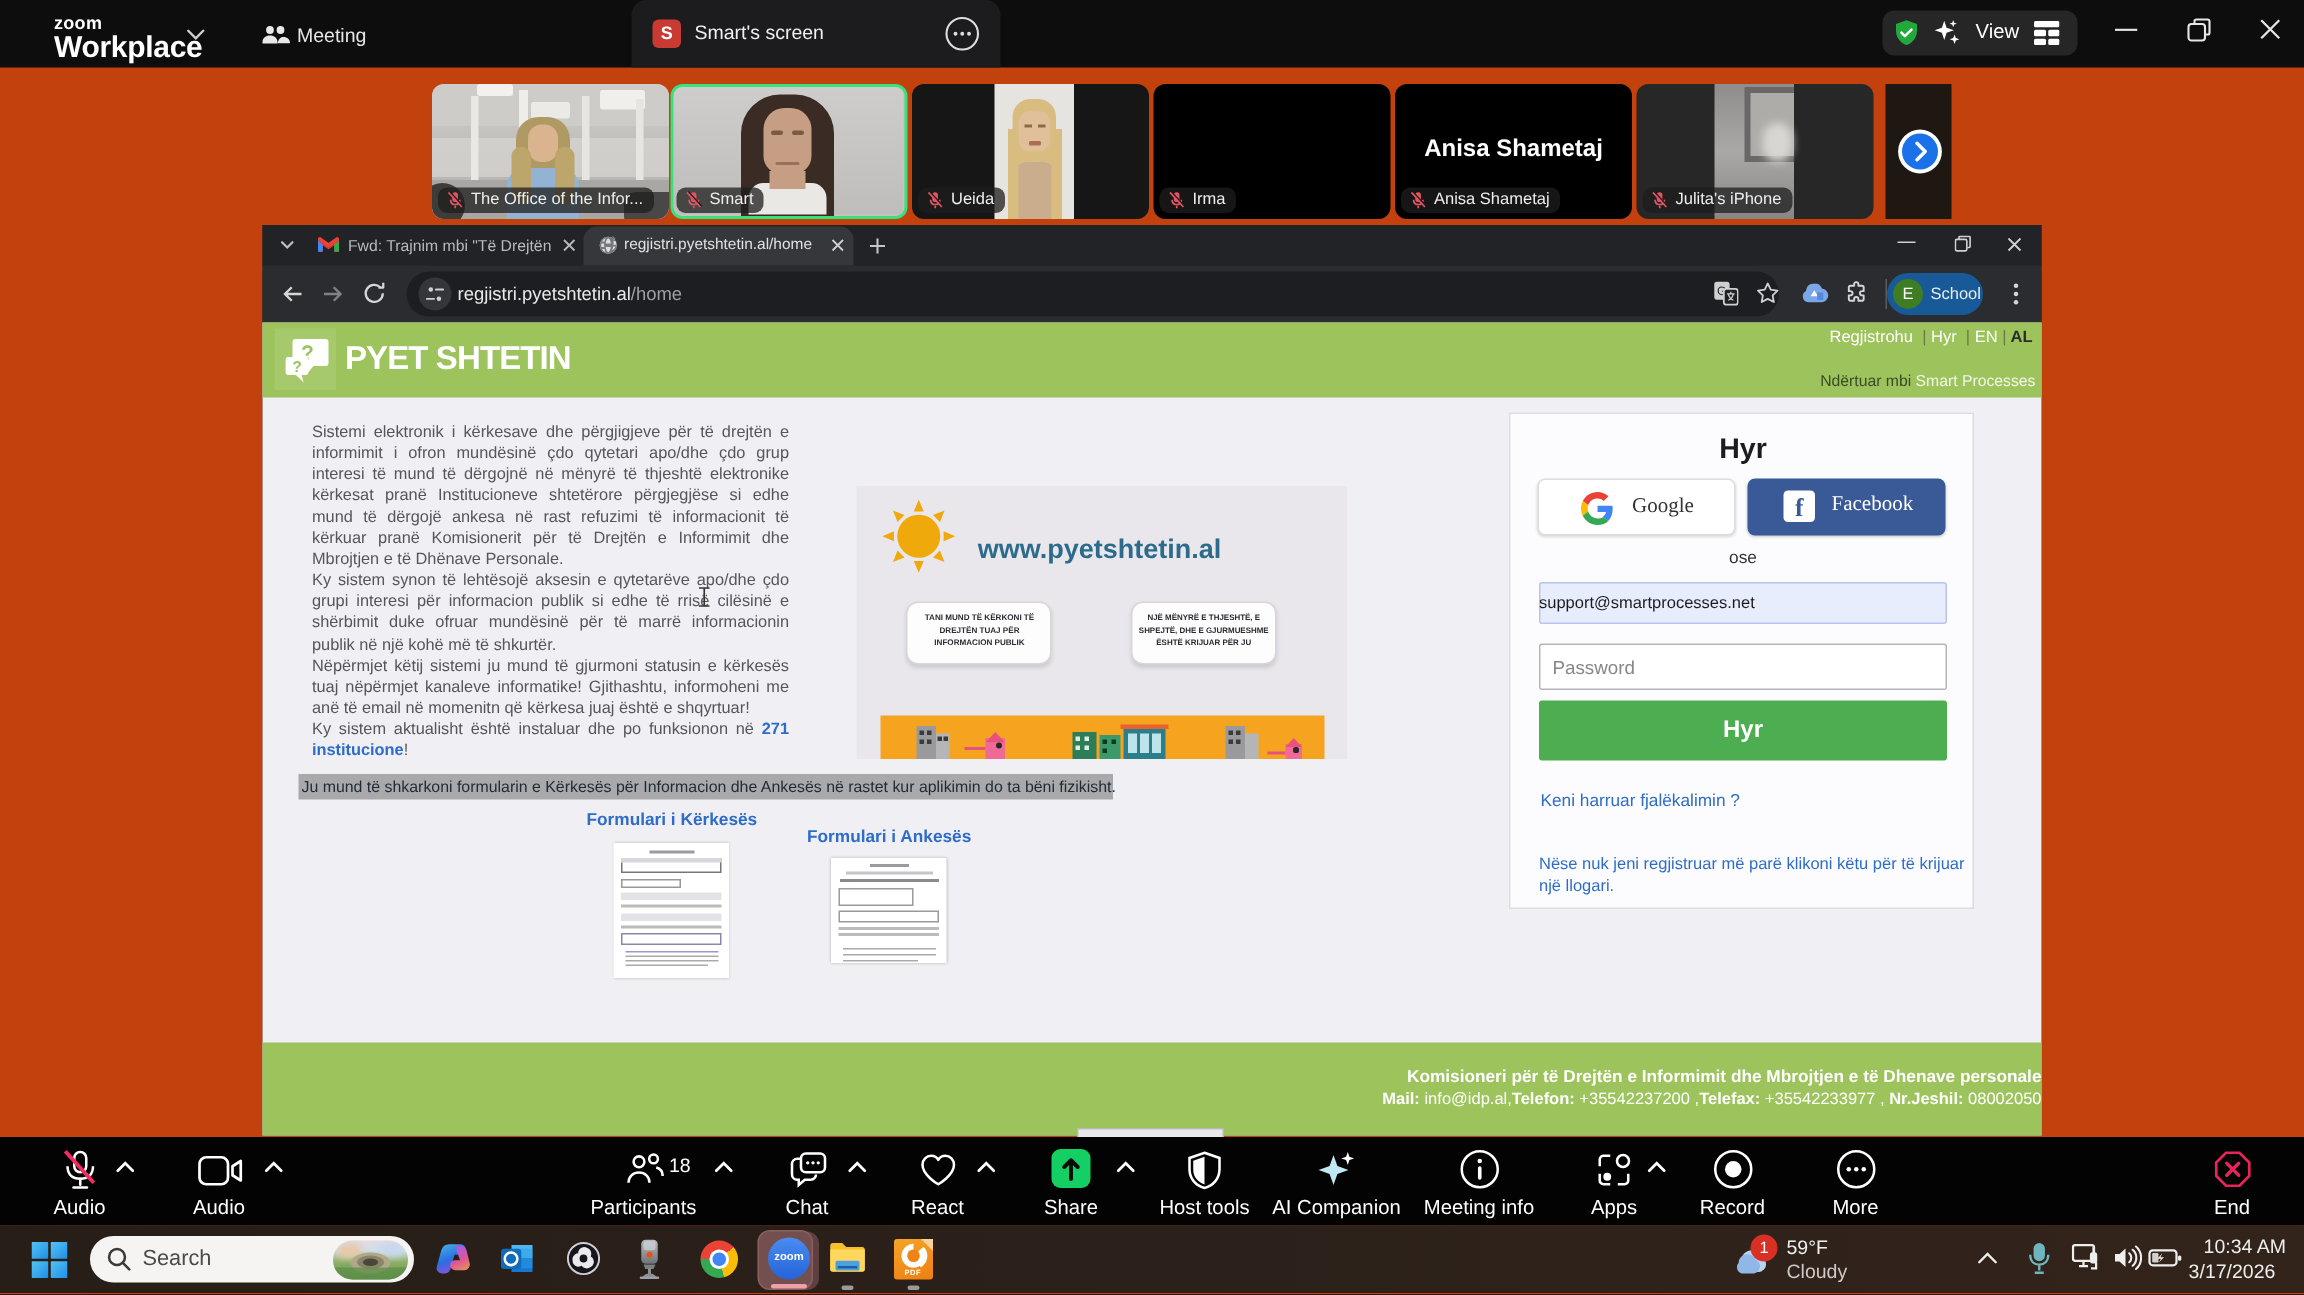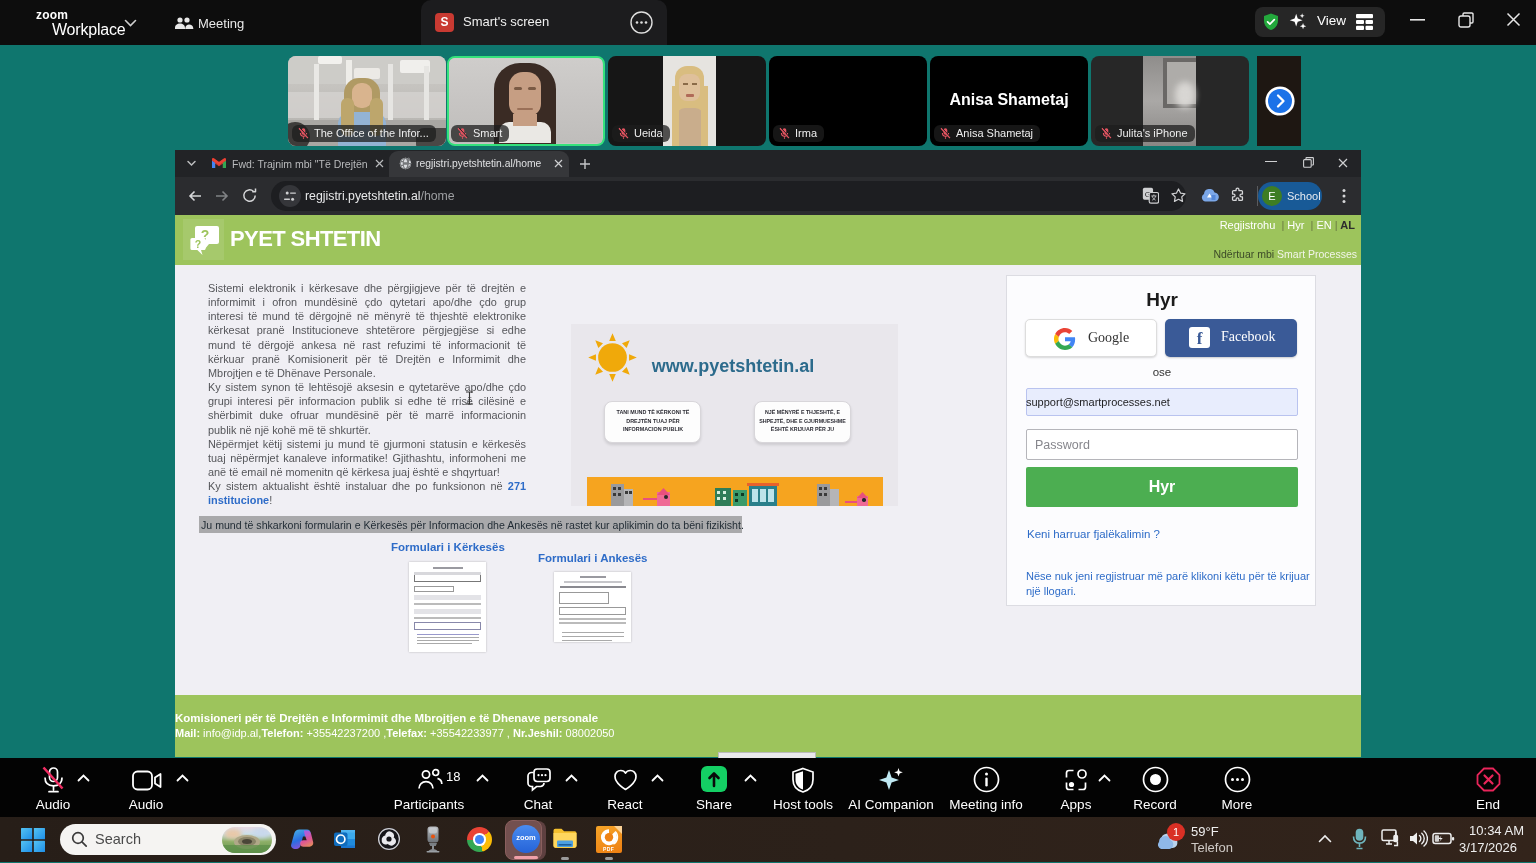--- a/index.html
+++ b/index.html
@@ -1,25 +1,25 @@
 <!DOCTYPE html>
 <html><head>
 <meta charset="utf-8">
 <style>
   * { margin:0; padding:0; box-sizing:border-box; }
   html,body { width:1536px; height:863px; overflow:hidden; background:#000; }
   body { font-family:"Liberation Sans", sans-serif; }
-  #app { position:relative; width:1536px; height:863px; background:#0f766e; }
+  #app { position:relative; width:1536px; height:863px; background:#c2410c; }
   .abs { position:absolute; }
 
   
   #titlebar { position:absolute; left:0; top:0; width:1536px; height:45px; background:#0d0d0d; }
   .zlogo { position:absolute; left:36px; top:8px; color:#fff; }
   .zlogo .z1 { font-size:12px; font-weight:bold; letter-spacing:0.2px; }
-  .zlogo .z2 { font-size:16px; font-weight:normal; margin-top:-1px; letter-spacing:-0.2px;margin-left:16px; }
+  .zlogo .z2 { font-size:20px; font-weight:bold; margin-top:-1px; letter-spacing:-0.2px; }
   .meeting-tab { position:absolute; left:198px; top:16px; color:#e8e8e8; font-size:13px; }
   .share-tab { position:absolute; left:421px; top:0; width:246px; height:45px; background:#1c1c1e; border-radius:10px 10px 0 0; }
   .share-tab .sq { position:absolute; left:14px; top:13px; width:19px; height:19px; border-radius:4px; background:#c93a32; color:#fff; font-size:12px; font-weight:bold; text-align:center; line-height:19px; }
   .share-tab .lbl { position:absolute; left:42px; top:14px; color:#f0f0f0; font-size:13px; }
   .share-tab .dots { position:absolute; right:14px; top:11px; }
   .viewpill { position:absolute; left:1255px; top:7px; width:130px; height:30px; background:#262626; border-radius:8px; }
 
   
   #strip { position:absolute; left:288px; top:56px; height:90px; }
   .thumb { position:absolute; top:0; width:158px; height:90px; border-radius:8px; overflow:hidden; background:#000; }
@@ -28,21 +28,21 @@
   #nextbtn { position:absolute; left:1265px; top:86px; width:30px; height:30px; }
 
   
   #browser { position:absolute; left:175px; top:150px; width:1186px; height:607px; background:#202124; }
   #tabstrip { position:absolute; left:0; top:0; width:1186px; height:27px; background:#222326; }
   #navbar { position:absolute; left:0; top:27px; width:1186px; height:38px; background:#2b2c2f; }
   .urlpill { position:absolute; left:96px; top:4px; width:915px; height:30px; border-radius:15px; background:#1d1e21; }
   
   #site { position:absolute; left:0; top:65px; width:1186px; height:542px; background:#f0eff4; }
   #siteheader { position:absolute; left:0; top:0; width:1186px; height:50px; background:#9dc45c; }
-  #sitefooter { position:absolute; left:0; top:480px; width:1186px; height:62px; background:#9dc45c; color:#fff; text-align:left; }
+  #sitefooter { position:absolute; left:0; top:480px; width:1186px; height:62px; background:#9dc45c; color:#fff; text-align:right; }
 
   
   #zoombar { position:absolute; left:0; top:758px; width:1536px; height:59px; background:#030303; color:#fff; }
   .tool { position:absolute; top:0; text-align:center; color:#fff; }
   .tool .cap { font-size:13.5px; margin-top:2px; }
 
   
   #taskbar { position:absolute; left:0; top:817px; width:1536px; height:45px; background:linear-gradient(90deg,#271e18,#2c211a 55%,#33241b); }
 </style>
 </head>
@@ -709,21 +709,21 @@
     <div class="abs" style="left:603px;top:28.5px;font-size:5px;color:#fff;font-weight:bold;letter-spacing:0.4px">PDF</div>
     <div class="abs" style="left:605px;top:40px;width:8px;height:2.5px;border-radius:2px;background:#9a9a9a"></div>
 
     <svg class="abs" style="left:1155px;top:11px" width="30" height="24" viewBox="0 0 30 24">
         <path d="M6 12a6.5 6.5 0 0112.6-2.2A5.2 5.2 0 0117.5 20H7.5A4.8 4.8 0 016 12z" fill="#b9d4ee"></path>
         <path d="M4 14a6 6 0 0111.6-2A4.8 4.8 0 0114.5 21H6A4.4 4.4 0 014 14z" fill="#8fb8e8"></path>
       </svg>
     <circle class="abs"></circle>
     <div class="abs" style="left:1167px;top:6px;width:18px;height:18px;border-radius:50%;background:#d93025;color:#fff;font-size:11px;text-align:center;line-height:18px">1</div>
     <div class="abs" style="left:1191px;top:7px;font-size:13px;color:#eee">59°F</div>
-    <div class="abs" style="left:1191px;top:23px;font-size:13px;color:#cfcac6">Telefon</div>
+    <div class="abs" style="left:1191px;top:23px;font-size:13px;color:#cfcac6">Cloudy</div>
 
     <svg class="abs" style="left:1318px;top:17px" width="14" height="9" viewBox="0 0 14 9">
         <path d="M1.5 7.5l5.5-5.5 5.5 5.5" stroke="#eee" stroke-width="1.6" fill="none" stroke-linecap="round"></path>
       </svg>
     <svg class="abs" style="left:1352px;top:11px" width="15" height="22" viewBox="0 0 15 22">
         <g fill="none" stroke="#6fb5bd" stroke-width="1.6">
           <rect x="4.5" y="1.5" width="6" height="10.5" rx="3" fill="#6fb5bd"></rect>
           <path d="M1.5 8.5c0 4.4 2.7 6.6 6 6.6s6-2.2 6-6.6"></path>
           <path d="M7.5 15.5v3.5M4.5 20.5h6"></path>
         </g>

